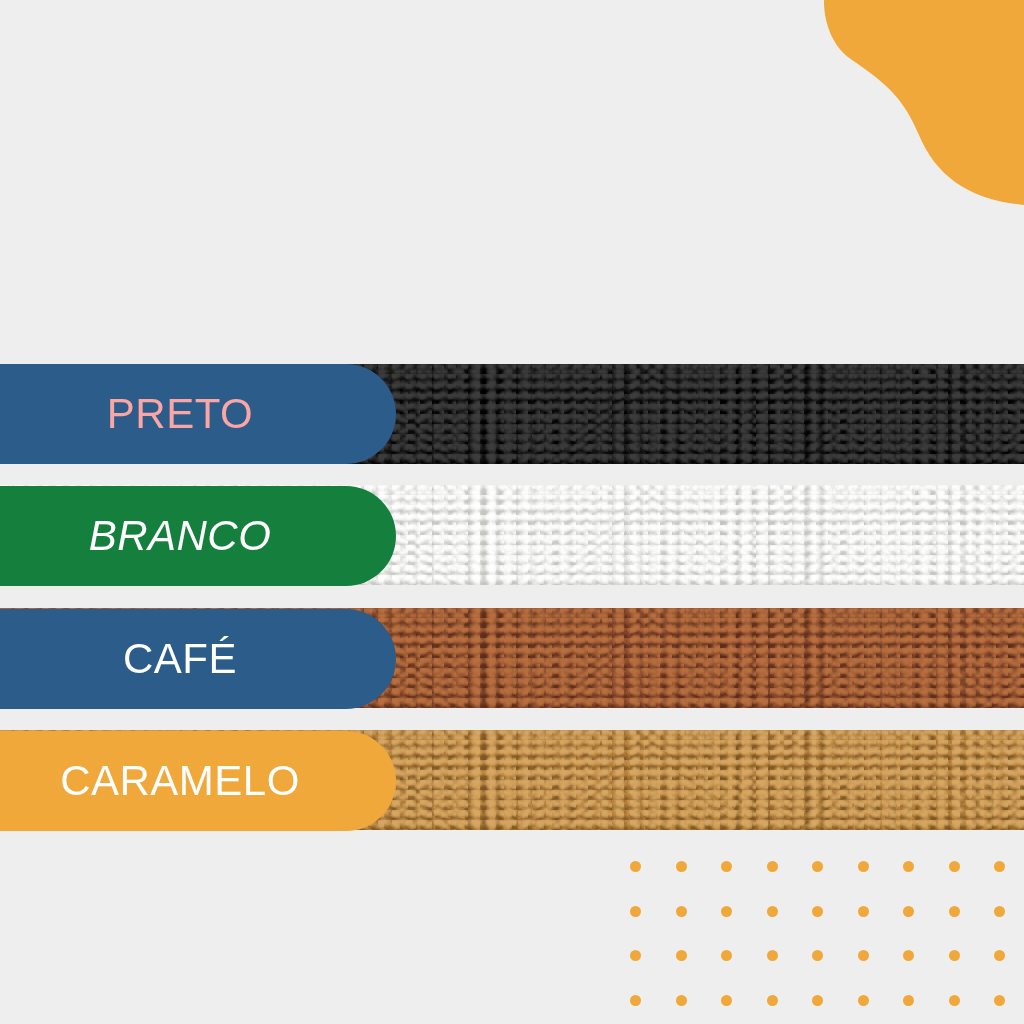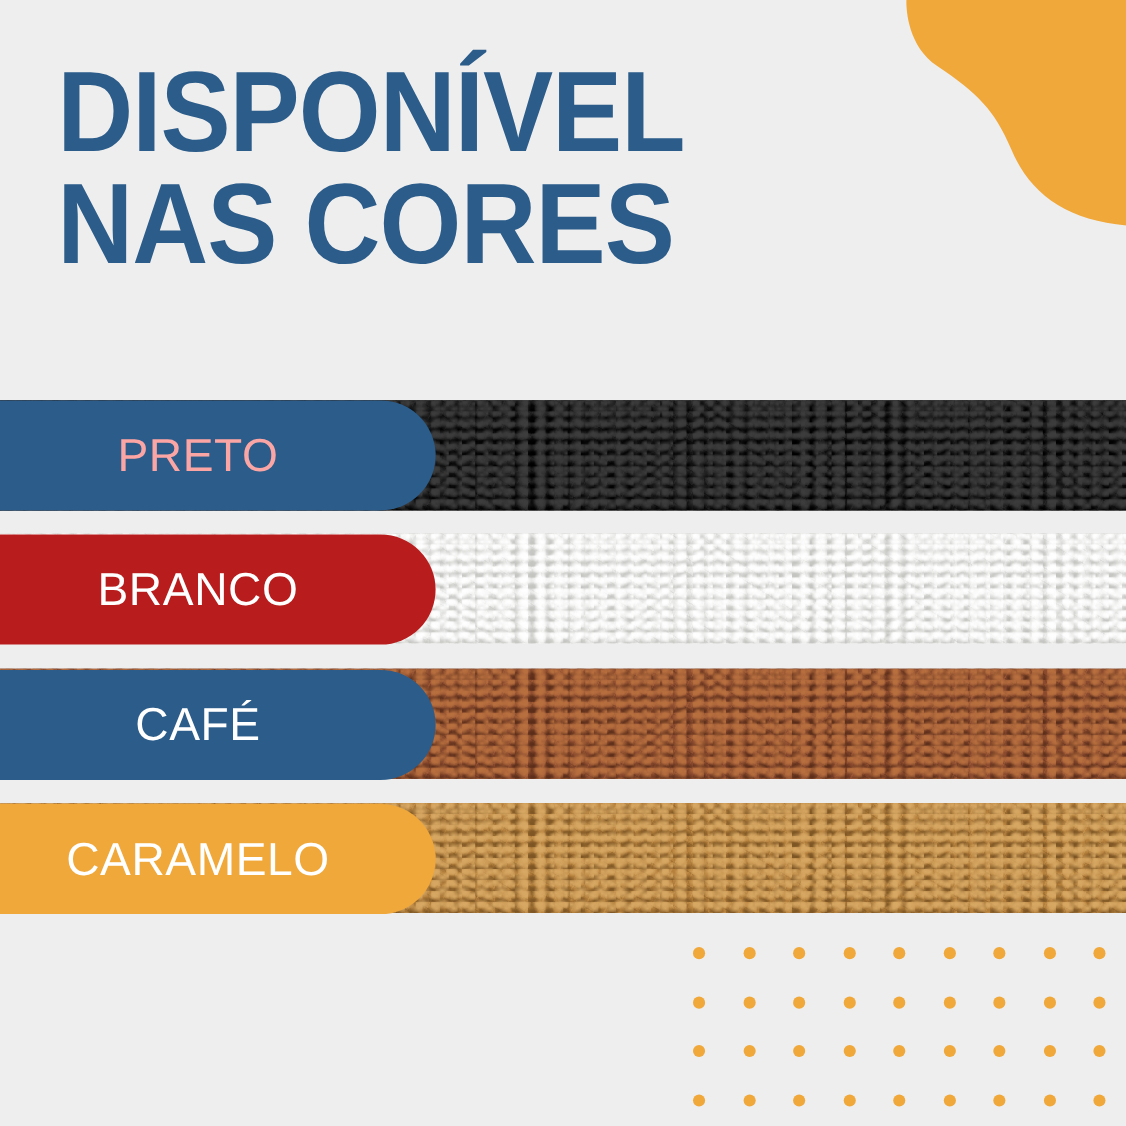--- a/index.html
+++ b/index.html
@@ -92,35 +92,31 @@
 </style>
 </head>
 <body>
 
 <div id="canvas" style="background: rgb(238, 238, 238);">
 
   <svg id="corner-blob" viewBox="0 0 260 230" preserveAspectRatio="none">
     <path id="corner-blob-path" d="M 60 0 C 60 0 58 40 88 60 C 125 85 140 100 155 135 C 172 176 205 200 260 205 L 260 0 Z" fill="#f0a83a"></path>
   </svg>
 
-  <div id="headline">
-    <span class="headline-line">DISPONÍVEL</span>
-    <span class="headline-line">NAS CORES</span>
-  </div>
 
   <div id="swatch-list">
       <div class="swatch-row" style="top: 364px; height: 100px;">
         <div class="swatch-texture" style="background-color: rgb(29, 29, 29); background-image: radial-gradient(9px 6px at 12% 22%, rgb(61, 61, 61) 0%, rgba(0, 0, 0, 0) 70%), radial-gradient(11px 7px at 34% 64%, rgb(61, 61, 61) 0%, rgba(0, 0, 0, 0) 72%), radial-gradient(8px 6px at 58% 18%, rgb(61, 61, 61) 0%, rgba(0, 0, 0, 0) 70%), radial-gradient(10px 7px at 79% 70%, rgb(61, 61, 61) 0%, rgba(0, 0, 0, 0) 72%), radial-gradient(7px 5px at 92% 34%, rgb(61, 61, 61) 0%, rgba(0, 0, 0, 0) 70%), radial-gradient(9px 6px at 22% 84%, rgb(0, 0, 0) 0%, rgba(0, 0, 0, 0) 72%), radial-gradient(10px 6px at 47% 40%, rgb(0, 0, 0) 0%, rgba(0, 0, 0, 0) 72%), radial-gradient(8px 6px at 68% 90%, rgb(0, 0, 0) 0%, rgba(0, 0, 0, 0) 70%), repeating-linear-gradient(118deg, rgba(61, 61, 61, 0.267) 0px, rgba(61, 61, 61, 0.267) 1px, rgba(0, 0, 0, 0) 1px, rgba(0, 0, 0, 0) 9px), repeating-linear-gradient(32deg, rgba(0, 0, 0, 0.333) 0px, rgba(0, 0, 0, 0.333) 1px, rgba(0, 0, 0, 0) 1px, rgba(0, 0, 0, 0) 11px), repeating-linear-gradient(74deg, rgba(0, 0, 0, 0.2) 0px, rgba(0, 0, 0, 0.2) 1px, rgba(0, 0, 0, 0) 1px, rgba(0, 0, 0, 0) 7px), repeating-linear-gradient(160deg, rgba(61, 61, 61, 0.2) 0px, rgba(61, 61, 61, 0.2) 1px, rgba(0, 0, 0, 0) 1px, rgba(0, 0, 0, 0) 13px), linear-gradient(rgb(29, 29, 29), rgb(29, 29, 29)); background-size: 14px 10px, 18px 12px, 13px 10px, 16px 11px, 12px 9px, 15px 10px, 17px 11px, 14px 10px, auto, auto, auto, auto, auto;"></div>
         <div class="swatch-pill" style="background: rgb(43, 92, 138); width: 396px; height: 100px; top: 0px;">
           <span class="swatch-label" style="color: #fca5a5;">PRETO</span>
         </div>
       </div>
       <div class="swatch-row" style="top: 485px; height: 100px;">
         <div class="swatch-texture" style="background-color: rgb(232, 232, 230); background-image: radial-gradient(9px 6px at 12% 22%, rgb(255, 255, 255) 0%, rgba(0, 0, 0, 0) 70%), radial-gradient(11px 7px at 34% 64%, rgb(255, 255, 255) 0%, rgba(0, 0, 0, 0) 72%), radial-gradient(8px 6px at 58% 18%, rgb(255, 255, 255) 0%, rgba(0, 0, 0, 0) 70%), radial-gradient(10px 7px at 79% 70%, rgb(255, 255, 255) 0%, rgba(0, 0, 0, 0) 72%), radial-gradient(7px 5px at 92% 34%, rgb(255, 255, 255) 0%, rgba(0, 0, 0, 0) 70%), radial-gradient(9px 6px at 22% 84%, rgb(195, 195, 192) 0%, rgba(0, 0, 0, 0) 72%), radial-gradient(10px 6px at 47% 40%, rgb(195, 195, 192) 0%, rgba(0, 0, 0, 0) 72%), radial-gradient(8px 6px at 68% 90%, rgb(195, 195, 192) 0%, rgba(0, 0, 0, 0) 70%), repeating-linear-gradient(118deg, rgba(255, 255, 255, 0.267) 0px, rgba(255, 255, 255, 0.267) 1px, rgba(0, 0, 0, 0) 1px, rgba(0, 0, 0, 0) 9px), repeating-linear-gradient(32deg, rgba(195, 195, 192, 0.333) 0px, rgba(195, 195, 192, 0.333) 1px, rgba(0, 0, 0, 0) 1px, rgba(0, 0, 0, 0) 11px), repeating-linear-gradient(74deg, rgba(195, 195, 192, 0.2) 0px, rgba(195, 195, 192, 0.2) 1px, rgba(0, 0, 0, 0) 1px, rgba(0, 0, 0, 0) 7px), repeating-linear-gradient(160deg, rgba(255, 255, 255, 0.2) 0px, rgba(255, 255, 255, 0.2) 1px, rgba(0, 0, 0, 0) 1px, rgba(0, 0, 0, 0) 13px), linear-gradient(rgb(232, 232, 230), rgb(232, 232, 230)); background-size: 14px 10px, 18px 12px, 13px 10px, 16px 11px, 12px 9px, 15px 10px, 17px 11px, 14px 10px, auto, auto, auto, auto, auto;"></div>
-        <div class="swatch-pill" style="background: #b91c1c; width: 396px; height: 100px; top: 1px;">
+        <div class="swatch-pill" style="background: #15803d; width: 396px; height: 100px; top: 1px; font-style: italic;">
           <span class="swatch-label" style="color: rgb(255, 255, 255);">BRANCO</span>
         </div>
       </div>
       <div class="swatch-row" style="top: 608px; height: 100px;">
         <div class="swatch-texture" style="background-color: rgb(138, 74, 46); background-image: radial-gradient(9px 6px at 12% 22%, rgb(185, 112, 63) 0%, rgba(0, 0, 0, 0) 70%), radial-gradient(11px 7px at 34% 64%, rgb(185, 112, 63) 0%, rgba(0, 0, 0, 0) 72%), radial-gradient(8px 6px at 58% 18%, rgb(185, 112, 63) 0%, rgba(0, 0, 0, 0) 70%), radial-gradient(10px 7px at 79% 70%, rgb(185, 112, 63) 0%, rgba(0, 0, 0, 0) 72%), radial-gradient(7px 5px at 92% 34%, rgb(185, 112, 63) 0%, rgba(0, 0, 0, 0) 70%), radial-gradient(9px 6px at 22% 84%, rgb(91, 45, 25) 0%, rgba(0, 0, 0, 0) 72%), radial-gradient(10px 6px at 47% 40%, rgb(91, 45, 25) 0%, rgba(0, 0, 0, 0) 72%), radial-gradient(8px 6px at 68% 90%, rgb(91, 45, 25) 0%, rgba(0, 0, 0, 0) 70%), repeating-linear-gradient(118deg, rgba(185, 112, 63, 0.267) 0px, rgba(185, 112, 63, 0.267) 1px, rgba(0, 0, 0, 0) 1px, rgba(0, 0, 0, 0) 9px), repeating-linear-gradient(32deg, rgba(91, 45, 25, 0.333) 0px, rgba(91, 45, 25, 0.333) 1px, rgba(0, 0, 0, 0) 1px, rgba(0, 0, 0, 0) 11px), repeating-linear-gradient(74deg, rgba(91, 45, 25, 0.2) 0px, rgba(91, 45, 25, 0.2) 1px, rgba(0, 0, 0, 0) 1px, rgba(0, 0, 0, 0) 7px), repeating-linear-gradient(160deg, rgba(185, 112, 63, 0.2) 0px, rgba(185, 112, 63, 0.2) 1px, rgba(0, 0, 0, 0) 1px, rgba(0, 0, 0, 0) 13px), linear-gradient(rgb(138, 74, 46), rgb(138, 74, 46)); background-size: 14px 10px, 18px 12px, 13px 10px, 16px 11px, 12px 9px, 15px 10px, 17px 11px, 14px 10px, auto, auto, auto, auto, auto;"></div>
         <div class="swatch-pill" style="background: rgb(43, 92, 138); width: 396px; height: 100px; top: 1px; text-align: center;">
           <span class="swatch-label" style="color: rgb(255, 255, 255);">CAFÉ</span>
         </div>
       </div>
       <div class="swatch-row" style="top: 730px; height: 100px;">

